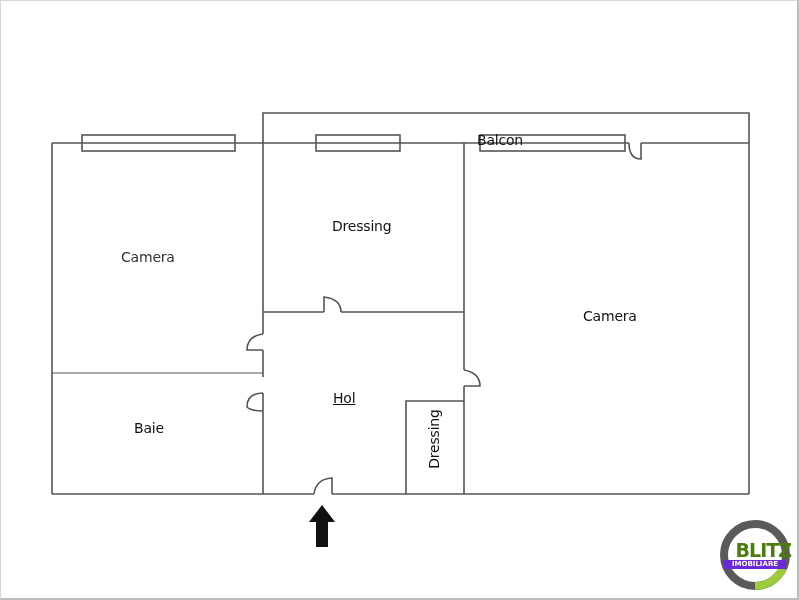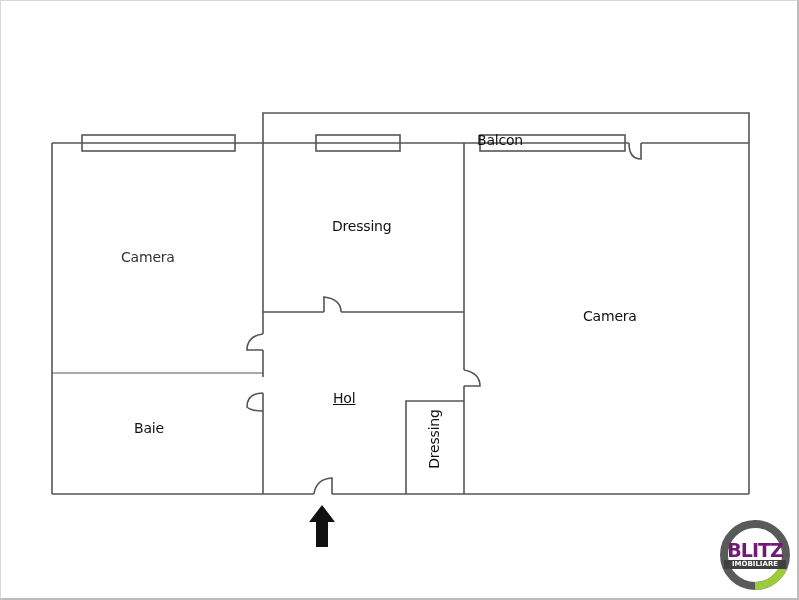--- a/index.html
+++ b/index.html
@@ -22,28 +22,28 @@
     .hol { left: 332px; top: 389px; text-decoration: underline; }
     .baie { left: 133px; top: 419px; text-align: right; }
     .dressing {
       left: 398px; top: 430px; transform: rotate(-90deg);
       transform-origin: center center; width: 70px; text-align: center;
     }
     .logo {
       position: absolute; left: 718px; top: 518px; width: 72px; height: 72px;
     }
     .logo-text {
-      position: absolute; left: 0; top: 22px; width: 72px; text-align: center;
+      position: absolute; left: 0; top: 22px; width: 72px; text-align: right;
       font-family: "DejaVu Sans", sans-serif; font-weight: bold;
-      color: #701a75; font-size: 19px; line-height: 19px; letter-spacing: -1px;
+      color: #4d7c0f; font-size: 19px; line-height: 19px; letter-spacing: -1px;
     }
     .logo-sub {
       position: absolute; left: 5px; top: 41px; width: 62px; text-align: center;
       font-family: "DejaVu Sans", sans-serif; font-weight: bold;
-      font-size: 7px; line-height: 9px; color: #fff; background: #404040;
+      font-size: 7px; line-height: 9px; color: #fff; background: #6d28d9;
     }
   </style>
 </head>
 <body>
 
 <div class="page">
   <svg class="plan" width="799" height="600" viewBox="0 0 799 600">
     <g fill="none" stroke="#555" stroke-width="1.6">
 
       <polyline points="262,142 262,112 748,112 748,142"></polyline>

